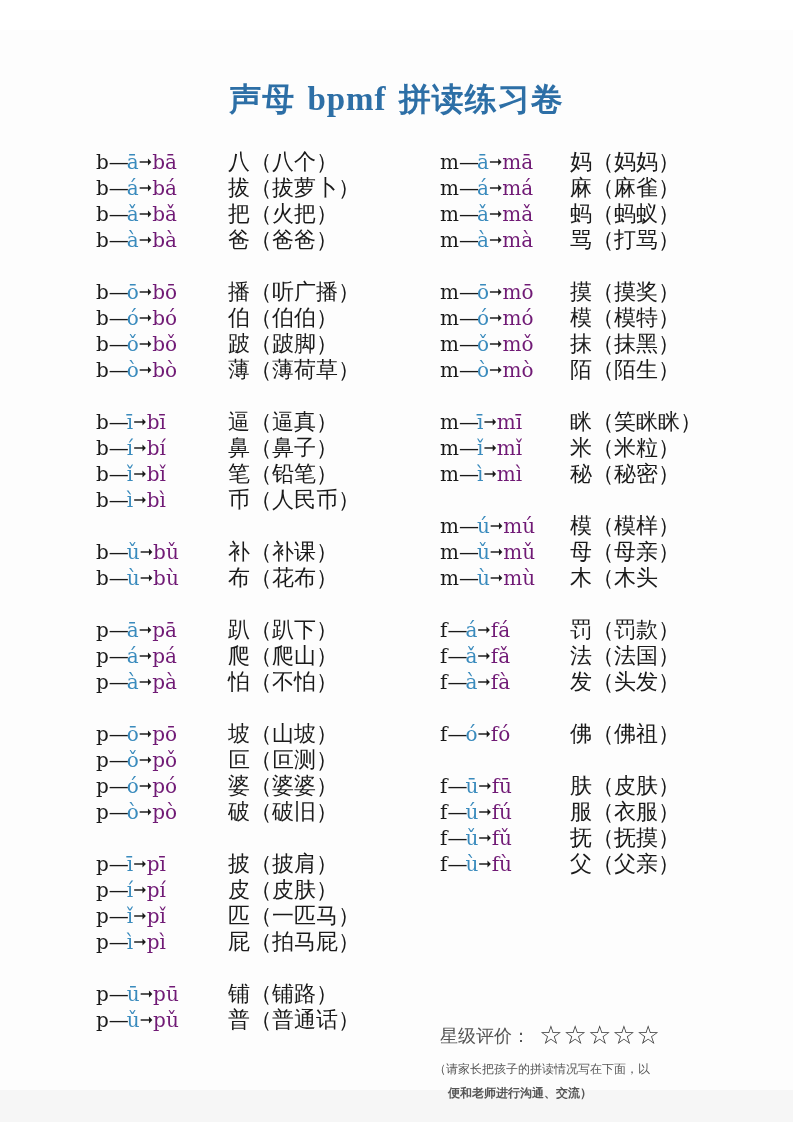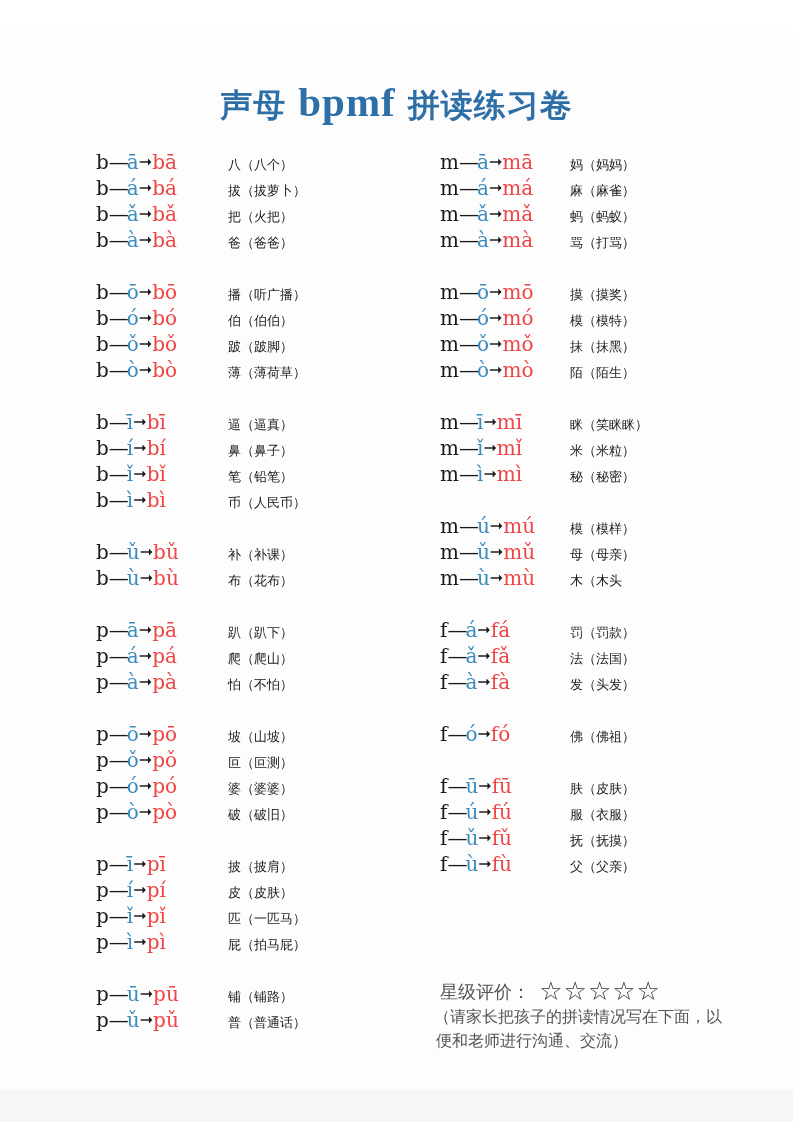--- a/index.html
+++ b/index.html
@@ -17,49 +17,49 @@
   .bottom-band {
     position: absolute; left: 0; top: 1090px; width: 793px; height: 32px;
     background: #f6f6f6;
   }
   .title {
     position: absolute; top: 78px; left: 0; width: 793px; text-align: center;
     font-size: 32px; font-weight: bold; color: #2d6fa6;
     font-family: "DejaVu Sans", "Liberation Sans", sans-serif;
     letter-spacing: 1px;
   }
-  .title .latin { font-family: "Liberation Serif", "DejaVu Serif", serif; font-size: 41px; }
+  .title .latin { font-family: "Liberation Serif", "DejaVu Serif", serif; font-size: 33px; }
   .col { position: absolute; top: 149px; }
   .col.left { left: 96px; }
   .col.right { left: 440px; }
   .row {
     height: 26px; line-height: 26px; white-space: nowrap; position: relative;
     font-size: 20px;
   }
   .row.blank { height: 26px; }
   .pin { display: inline-block; width: 130px; font-family: "DejaVu Serif", serif; }
   .col.left .pin { width: 132px; }
   .cons { color: #1a1a1a; }
   .dash { color: #1a1a1a; letter-spacing: -2px; }
   .vowel { color: #3a8bbd; }
   .arrow { color: #1a1a1a; font-size: 16px; position: relative; top: -2px; }
-  .result { color: #ef4444; }
+  .result { color: #701a75; }
   .hanzi {
     display: inline-block;
     font-family: "DejaVu Sans", "Liberation Sans", sans-serif;
-    font-size: 13px; color: #1a1a1a;
+    font-size: 22px; color: #1a1a1a;
   }
   .rating {
     position: absolute; left: 440px; top: 978px; width: 330px;
     font-family: "DejaVu Sans", "Liberation Sans", sans-serif;
     color: #555;
   }
-  .rating-line { font-size: 18px; line-height: 22px; }
+  .rating-line { font-size: 18px; line-height: 38px; margin-top: 36px; }
   .stars { font-size: 26px; color: #333; letter-spacing: 1px; position: relative; top: 2px; }
-  .note { font-size: 16px; line-height: 24px; color: #555; margin-left: -6px; margin-top: 2px; }
+  .note { font-size: 12px; line-height: 24px; color: #555; margin-left: -6px; margin-top: 2px; }
 </style>
 </head>
 <body>
 
 <div class="page"></div>
 <div class="bottom-band"></div>
 
 <h1 class="title" style="margin:0;">
   <span>声母 </span><span class="latin">bpmf</span><span> 拼读练习卷</span>
 </h1>
@@ -132,15 +132,15 @@
   </div>
 
 <div class="rating">
   <div class="rating-line">
     <span>星级评价：</span><span class="stars">
       <span>☆</span><span>☆</span><span>☆</span><span>☆</span><span>☆</span>
     </span>
   </div>
   <div class="note">
     <div>（请家长把孩子的拼读情况写在下面，以</div>
-    <div style="margin-left:2px;">便和老师进行沟通、交流）</div>
+    <div style="margin-left:14px;font-weight:bold;">便和老师进行沟通、交流）</div>
   </div>
 </div>
 
 </body></html>

